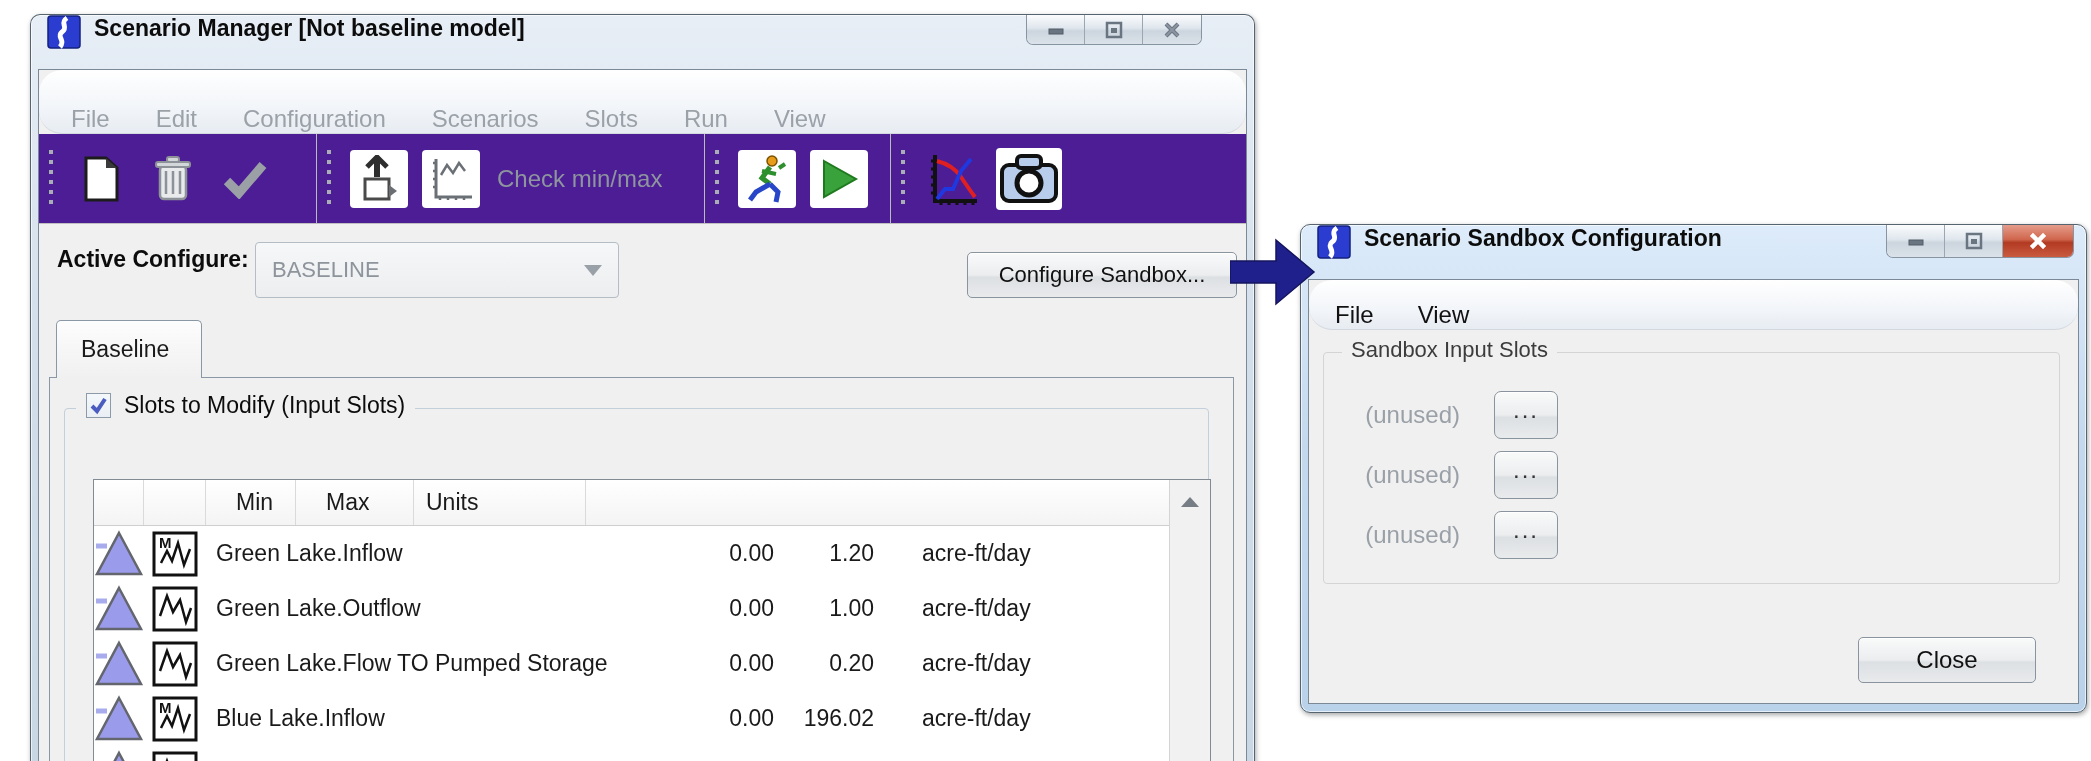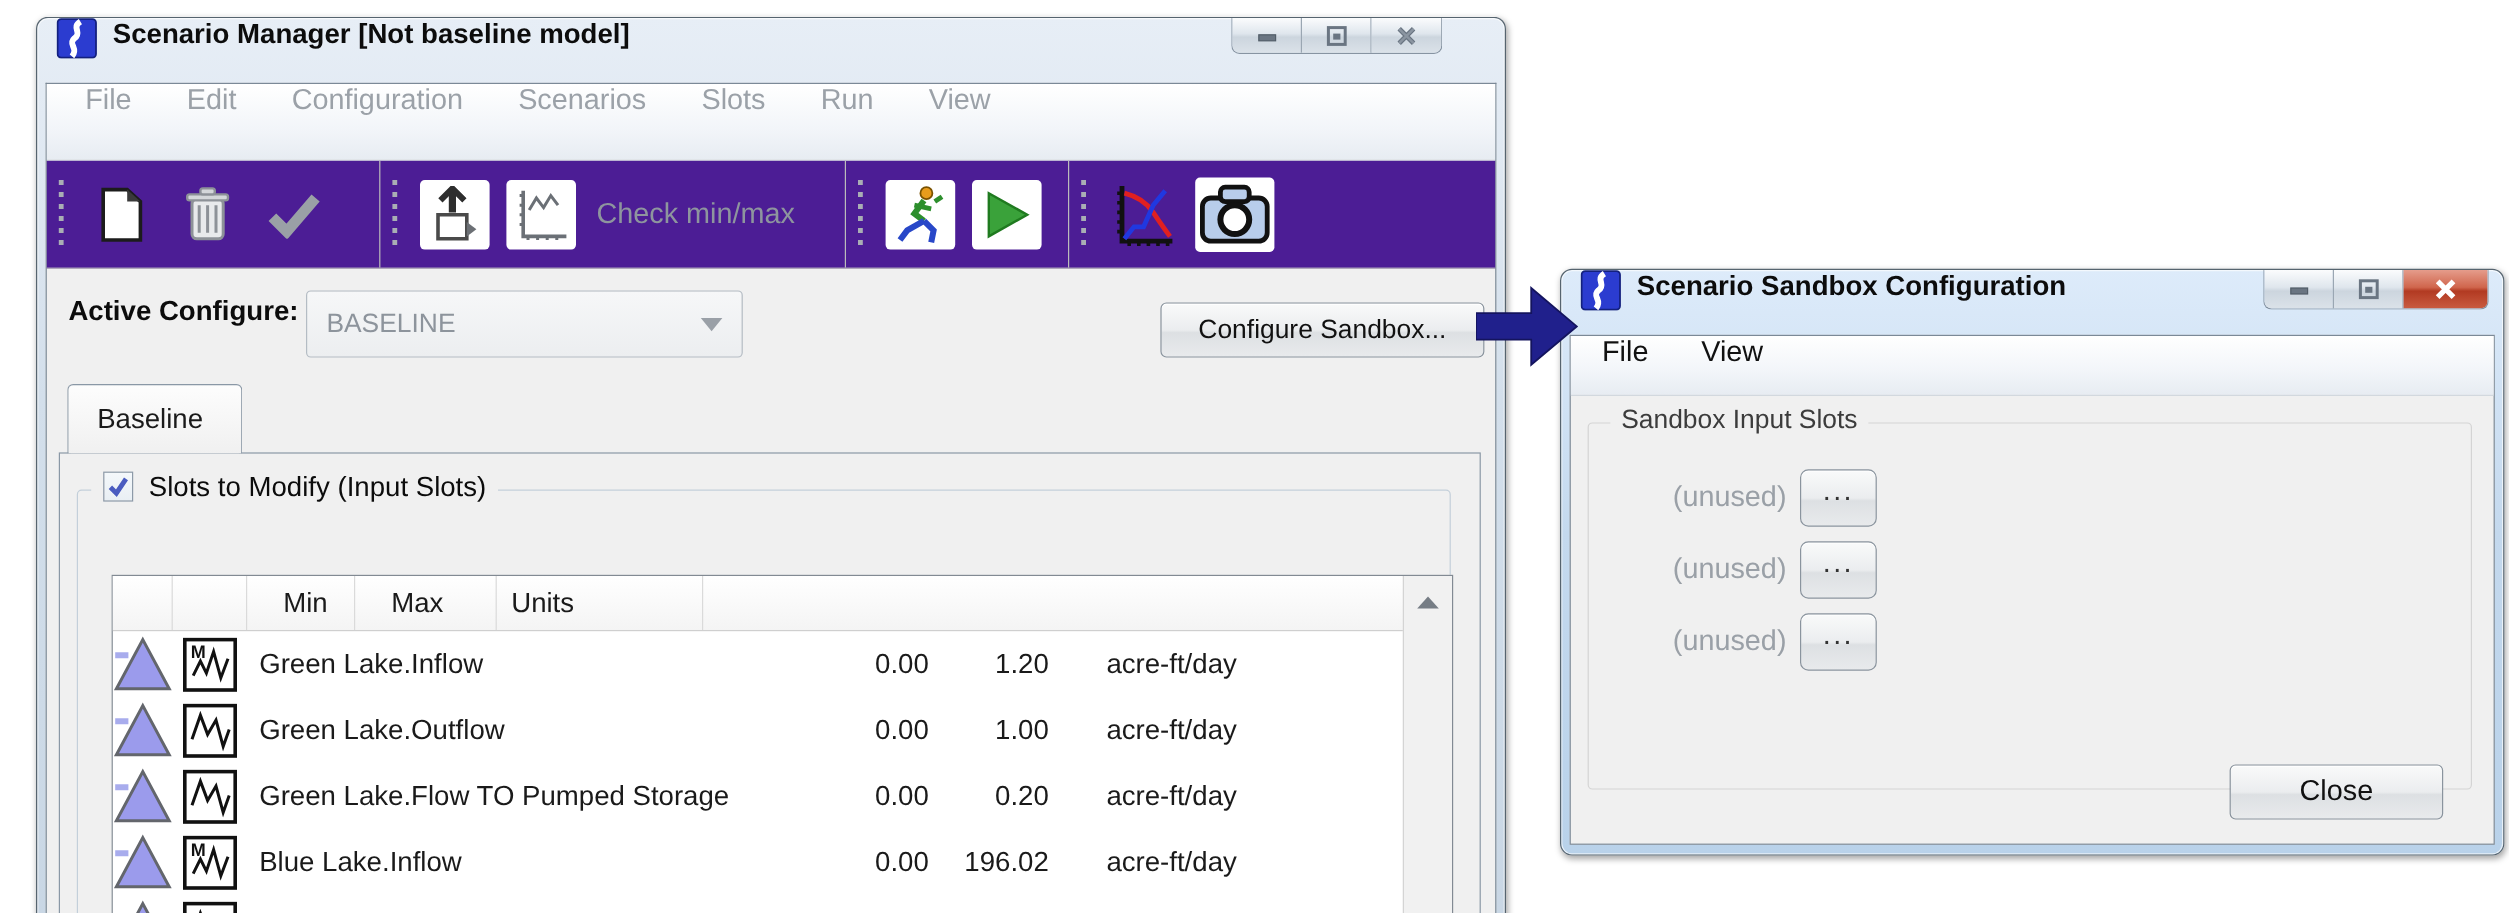--- a/index.html
+++ b/index.html
@@ -27,22 +27,22 @@
              background:linear-gradient(180deg,#fbfcfd 0%,#dfe6ed 45%,#ccd5de 55%,#dbe2e9 100%);
              border-right:1px solid #9aa6b2; }
   .cap-btn:last-child { border-right:none; }
   .cap-close-red { width:70px; background:linear-gradient(180deg,#e59c8b 0%,#d0664d 45%,#b23a22 55%,#c95b40 100%); }
 
   .win-body { position:absolute; left:7px; right:7px; top:54px; border:1px solid #7b8997; background:#f0f0f0; }
   .win-left  .win-body { bottom:0; border-bottom:none; }
   .win-right .win-body { bottom:8px; }
 
   
-  .menubar { height:64px; display:flex; align-items:flex-start; padding-left:32px; gap:46px;
-             background:linear-gradient(180deg,#ffffff 0%,#f2f5f9 60%,#e7ecf2 100%); border-bottom:1px solid #d2d8de; }
+  .menubar { height:64px; display:flex; align-items:flex-end; padding-left:32px; gap:46px;
+             background:linear-gradient(180deg,#ffffff 0%,#f2f5f9 60%,#e7ecf2 100%); border-bottom:1px solid #d2d8de;border-radius:23px; }
   .win-right .menubar { height:50px; gap:44px; padding-left:26px; }
   .menu-item { font-size:24px; color:#9ba1a8; }
   .menu-item.enabled { color:#111; }
 
   
   .toolbar { height:90px; display:flex; align-items:center; background:#4c1d95; border-bottom:1px solid #c0c0c0; }
   .tgroup { display:flex; align-items:center; height:100%; border-right:1px solid #bbbbbb; padding:0 14px 0 4px; }
   .tgroup:last-child { border-right:none; }
   .thandle { width:4px; height:58px; margin:0 12px 0 6px;
              background-image:repeating-linear-gradient(to bottom,#a9aeb4 0 4px,transparent 4px 10px); }
@@ -89,23 +89,23 @@
 
   .vscroll { position:absolute; top:0; right:0; bottom:0; width:41px; background:#f1f1f1; border-left:1px solid #d4d4d4; }
   .varrow { position:absolute; left:0; width:100%; height:40px; display:flex; align-items:center; justify-content:center; }
   .varrow.up { top:2px; }
   .tri-up { width:0;height:0;border-left:9px solid transparent;border-right:9px solid transparent;border-bottom:10px solid #767d85; }
 
   
   .flow-arrow { position:absolute; left:1230px; top:234px; z-index:5; }
 
   
-  .sb-group { position:absolute; left:14px; right:18px; top:72px; height:306px; border:1px solid #d4d4d4; border-radius:4px; }
+  .sb-group { position:absolute; left:14px; right:18px; top:72px; height:232px; border:1px solid #d4d4d4; border-radius:4px;text-align:right; }
   .sb-legend { position:absolute; top:-16px; left:18px; background:#f0f0f0; padding:0 9px; font-size:22px; color:#3c3c3c; }
-  .sb-row { position:absolute; left:30px; display:flex; align-items:center; height:48px;margin-left:40px; }
+  .sb-row { position:absolute; left:30px; display:flex; align-items:center; gap:34px; height:48px; }
   .sb-row.r0 { top:38px; } .sb-row.r1 { top:98px; } .sb-row.r2 { top:158px; }
   .sb-unused { font-size:24px; color:#9aa0a7; width:106px; }
   .btn-ellipsis { width:64px; height:48px; border-radius:7px; font-size:24px; color:#333; letter-spacing:2px; padding-bottom:10px; }
   .btn-close { position:absolute; left:549px; top:357px; width:178px; height:46px; font-size:24px; }
 </style>
 </head>
 <body>
 
 <div class="canvas">
 

